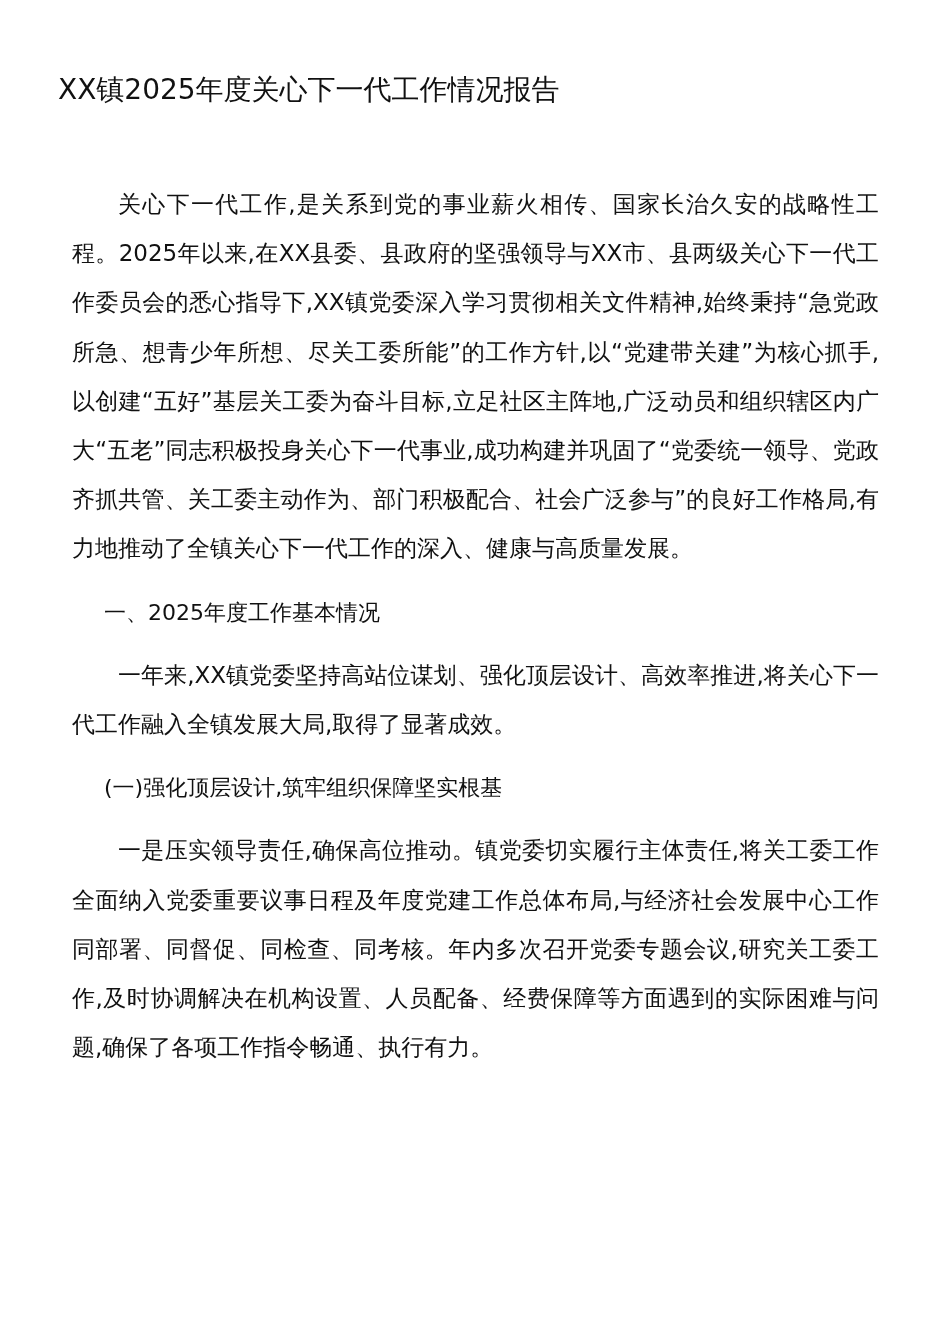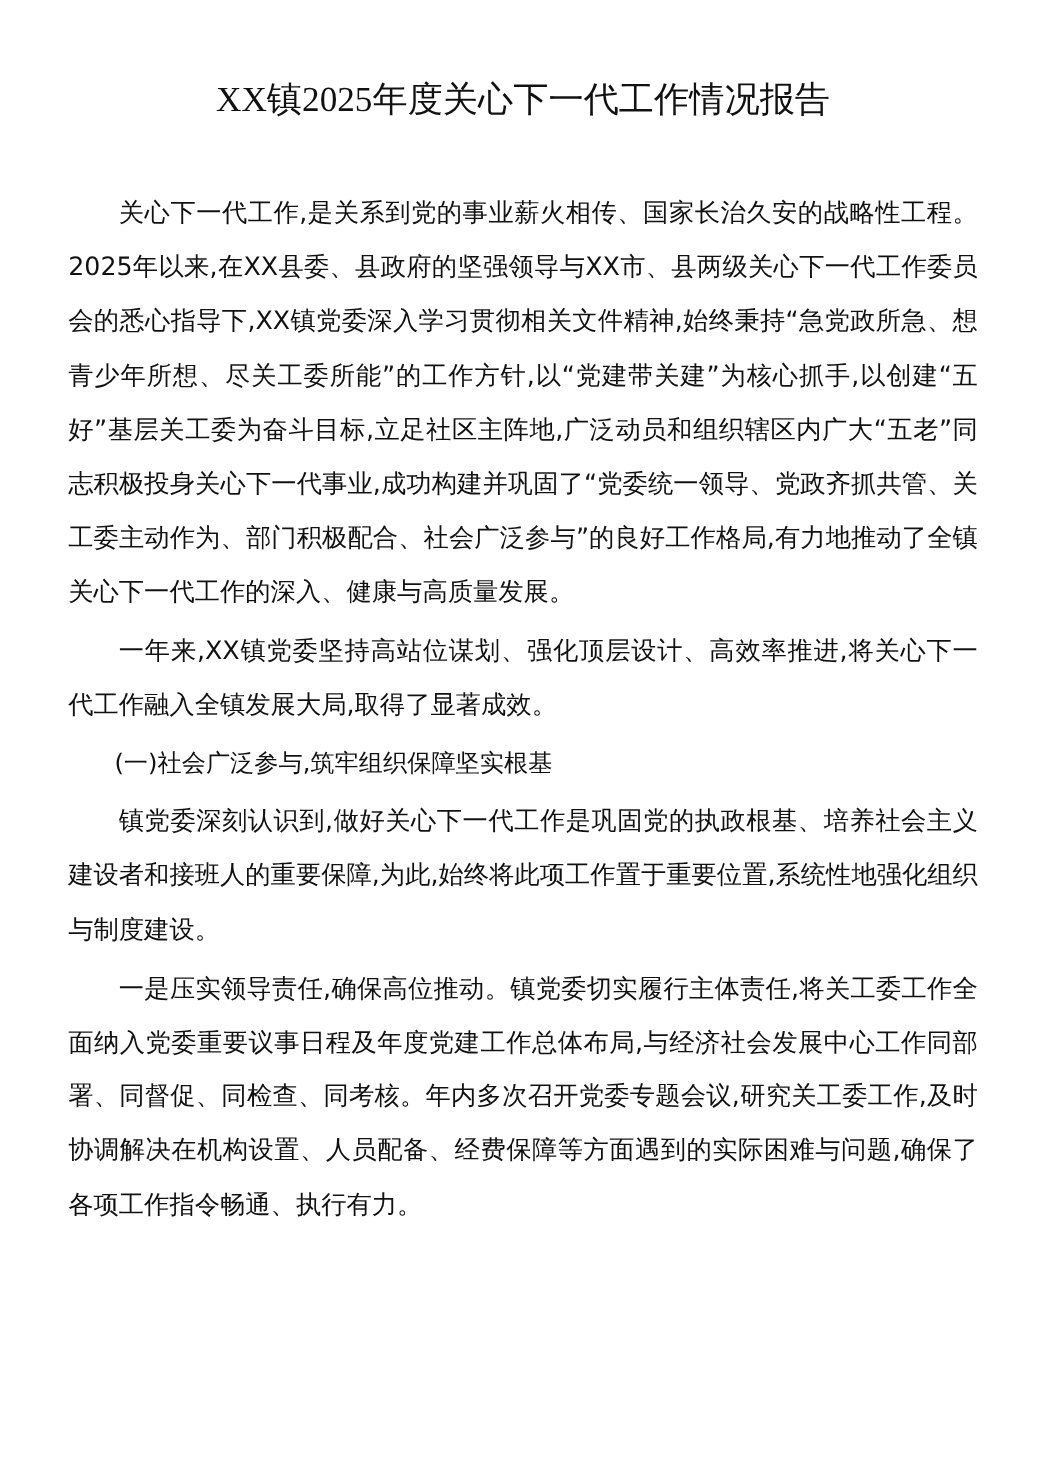--- a/index.html
+++ b/index.html
@@ -19,38 +19,37 @@
       position: absolute;
       left: 58px;
       top: 0;
       width: 835px;
     }
     .title {
       position: absolute;
       left: 0;
       top: 68px;
       width: 835px;
-      text-align: center;
-      font-size: 32px;
+      text-align: left;
+      font-size: 28px;
       line-height: 44px;
       font-weight: normal;
       margin: 0;
       letter-spacing: 0px;
-      font-family: Liberation Serif, serif;
     }
     .body {
       position: absolute;
       left: 0;
       top: 166px;
       width: 835px;
       font-size: 23px;
       line-height: 49.2px;
     }
     .para {
-      margin: 4px;
+      margin: 14px;
       text-indent: 46px;
       text-align: justify;
       text-justify: inter-character;
     }
     .heading {
       margin: 0;
       text-indent: 46px;
       font-size: 22px;
     }
     .bold-lead {
@@ -58,18 +57,18 @@
     }
   </style>
 </head>
 <body>
 
 <div class="page">
   <h1 class="title">XX镇2025年度关心下一代工作情况报告</h1>
 
   <div class="body">
     <p class="para">关心下一代工作,是关系到党的事业薪火相传、国家长治久安的战略性工程。2025年以来,在XX县委、县政府的坚强领导与XX市、县两级关心下一代工作委员会的悉心指导下,XX镇党委深入学习贯彻相关文件精神,始终秉持“急党政所急、想青少年所想、尽关工委所能”的工作方针,以“党建带关建”为核心抓手,以创建“五好”基层关工委为奋斗目标,立足社区主阵地,广泛动员和组织辖区内广大“五老”同志积极投身关心下一代事业,成功构建并巩固了“党委统一领导、党政齐抓共管、关工委主动作为、部门积极配合、社会广泛参与”的良好工作格局,有力地推动了全镇关心下一代工作的深入、健康与高质量发展。</p>
+    <p class="heading">一、2025年度工作基本情况</p>
     <p class="para">一年来,XX镇党委坚持高站位谋划、强化顶层设计、高效率推进,将关心下一代工作融入全镇发展大局,取得了显著成效。</p>
-    <p class="heading">(一)社会广泛参与,筑牢组织保障坚实根基</p>
-    <p class="para">镇党委深刻认识到,做好关心下一代工作是巩固党的执政根基、培养社会主义建设者和接班人的重要保障,为此,始终将此项工作置于重要位置,系统性地强化组织与制度建设。</p>
+    <p class="heading">(一)强化顶层设计,筑牢组织保障坚实根基</p>
     <p class="para"><span class="bold-lead">一是</span><span>压实领导责任,确保高位推动。镇党委切实履行主体责任,将关工委工作全面纳入党委重要议事日程及年度党建工作总体布局,与经济社会发展中心工作同部署、同督促、同检查、同考核。年内多次召开党委专题会议,研究关工委工作,及时协调解决在机构设置、人员配备、经费保障等方面遇到的实际困难与问题,确保了各项工作指令畅通、执行有力。</span></p>
   </div>
 </div>
 
 </body></html>

